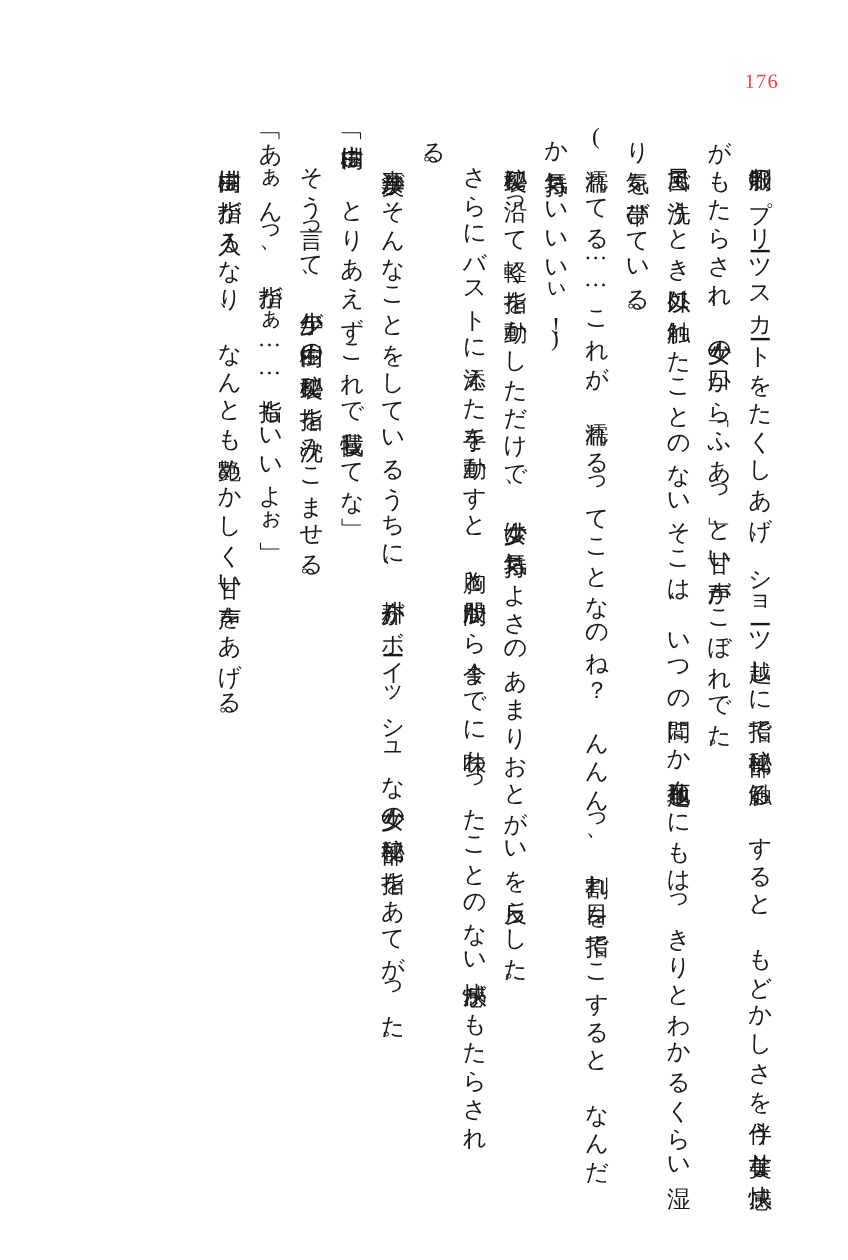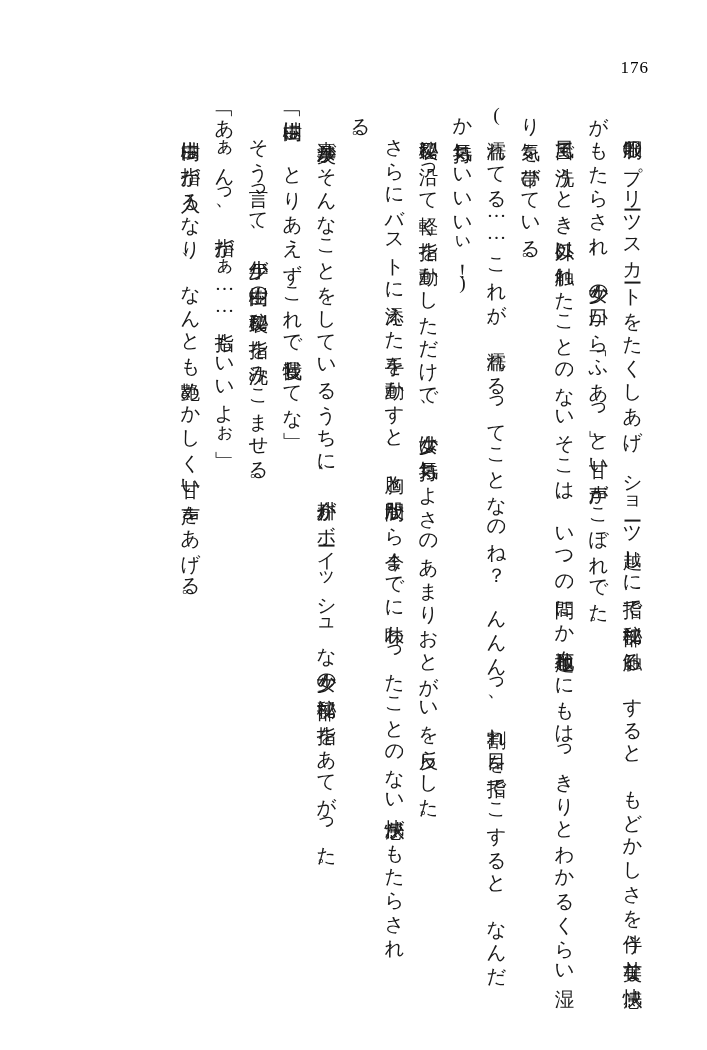--- a/index.html
+++ b/index.html
@@ -20,21 +20,21 @@
     height: 1050px;
     box-sizing: border-box;
     background: #ffffff;
   }
   .page-number {
     position: absolute;
     top: 58px;
     right: 58px;
     font-size: 17px;
     letter-spacing: 1px;
-    color: #000000;
+    color: #ef4444;
     font-family: "Liberation Serif", "DejaVu Serif", serif;
     text-align: center;
   }
   .body-text {
     position: absolute;
     top: 104px;
     right: 58px;
     left: 58px;
     bottom: 64px;
     display: flex;

